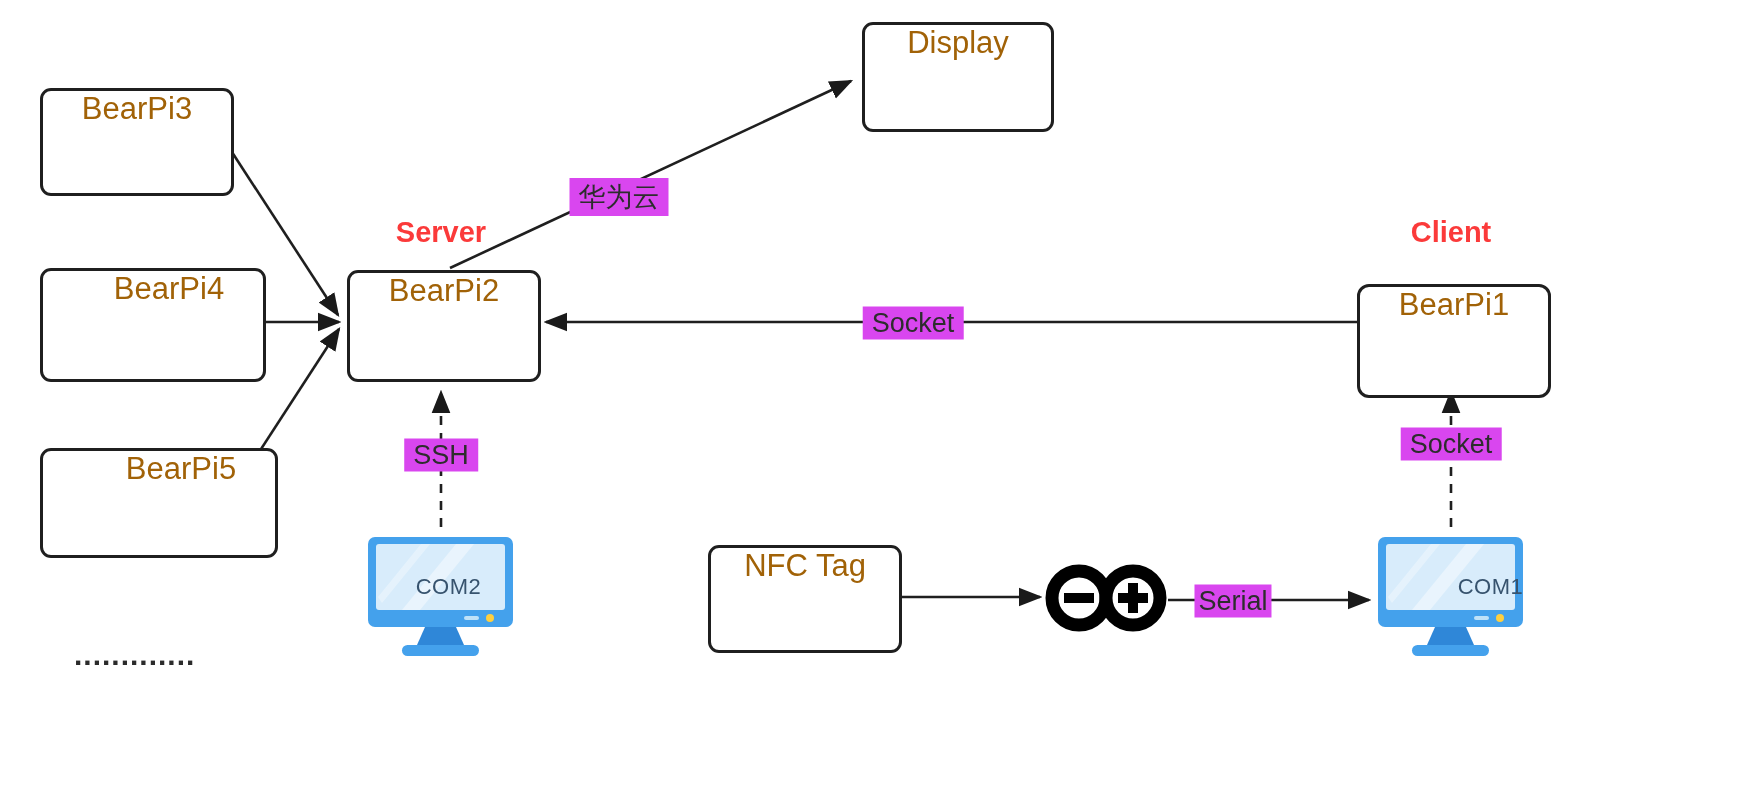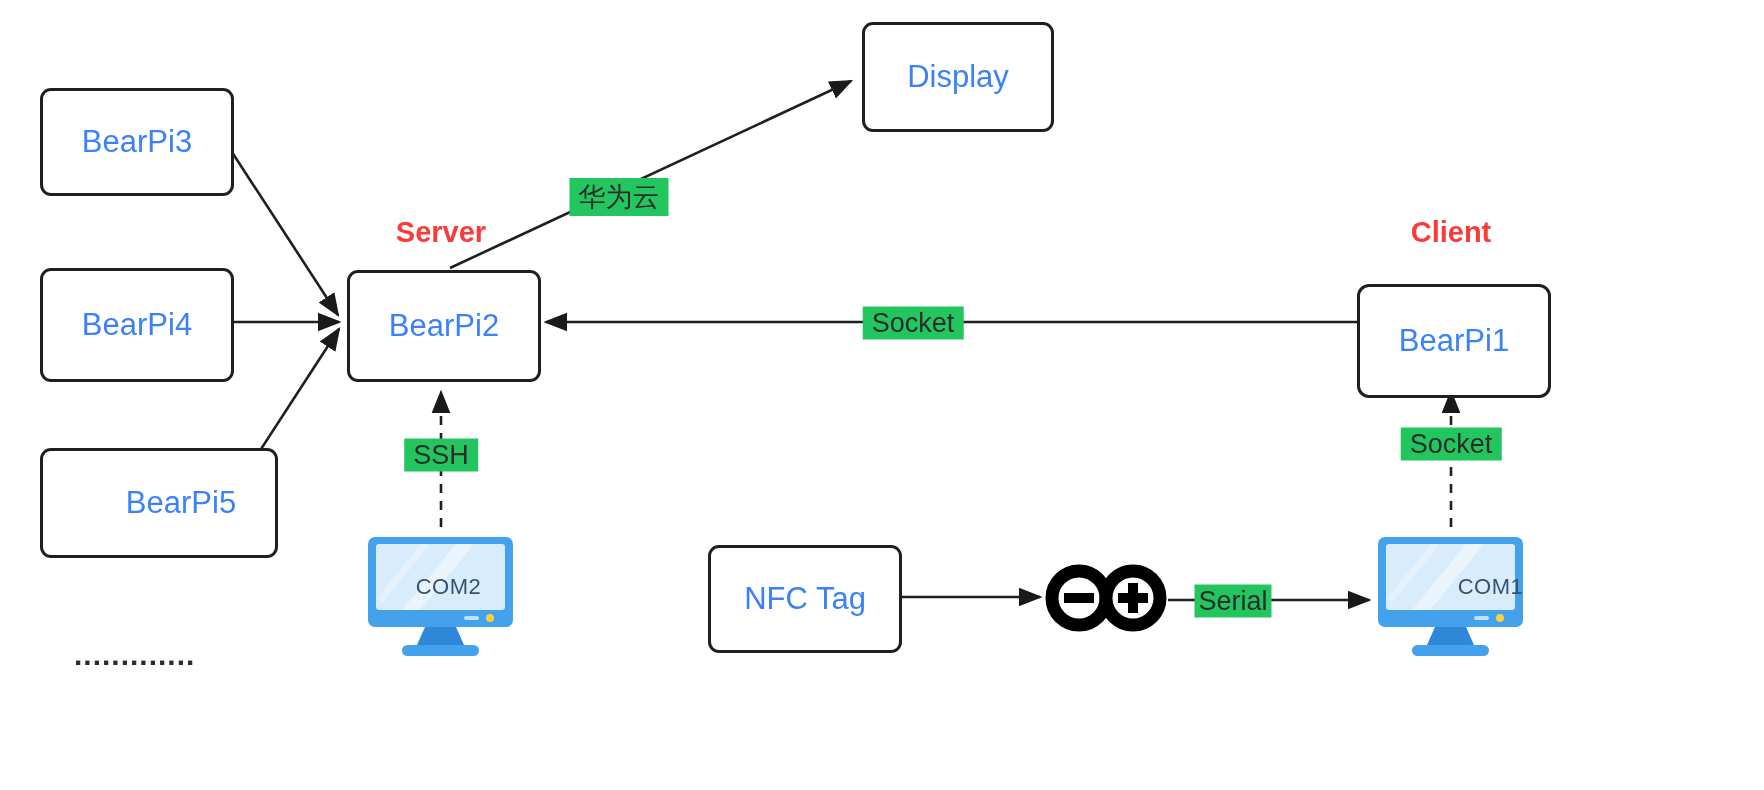--- a/index.html
+++ b/index.html
@@ -4,41 +4,41 @@
 <style>
   html,body { margin:0; padding:0; background:#fff; }
   .canvas {
     position:relative; width:1764px; height:790px; background:#ffffff;
     font-family:"Liberation Sans","DejaVu Sans",sans-serif; overflow:hidden;
   }
   .layer-svg { position:absolute; left:0; top:0; z-index:1; }
   .node {
     position:absolute; z-index:2; background:#fff;
     border:3px solid #1f1f1f; border-radius:11px;
-    display:flex; align-items:center; justify-content:center;
-    font-size:31px; color:#3b82f6; white-space:nowrap;
+    display:flex; justify-content:center;
+    font-size:31px; color:#a16207; white-space:nowrap;
   }
   .node-bearpi3 { left:40px;  top:88px;  width:188px; height:102px; }
-  .node-bearpi4 { left:40px;  top:268px; width:188px; height:108px; }
+  .node-bearpi4 { left:40px;  top:268px; width:188px; height:108px;padding-left:32px; }
   .node-bearpi5 { left:40px;  top:448px; width:188px; height:104px;padding-left:44px; }
   .node-bearpi2 { left:347px; top:270px; width:188px; height:106px; }
   .node-display { left:862px; top:22px;  width:186px; height:104px; }
   .node-bearpi1 { left:1357px;top:284px; width:188px; height:108px;border-radius:12px; }
   .node-nfc     { left:708px; top:545px; width:188px; height:102px; }
 
   .role-label {
     position:absolute; z-index:3; font-weight:bold; font-size:29px;
     color:var(--role-label,#fb3a3a); text-align:center; width:188px;
   }
   .role-server { left:347px; top:216px; }
   .role-client { left:1357px; top:216px; }
 
   .edge-label {
     position:absolute; z-index:3; transform:translate(-50%,-50%);
-    background:#22c55e; padding:1px 9px; font-size:27px; color:#2d2d2d;
+    background:#d946ef; padding:1px 9px; font-size:27px; color:#2d2d2d;
     white-space:nowrap;
   }
   .lbl-cloud   { left:619px;  top:197px; }
   .lbl-socket  { left:913px;  top:323px; }
   .lbl-ssh     { left:441px;  top:455px; }
   .lbl-socket2 { left:1451px; top:444px; }
   .lbl-serial  { left:1233px; top:601px; padding:1px 4px; }
 
   .com-label {
     position:absolute; z-index:3; width:145px; text-align:center;

